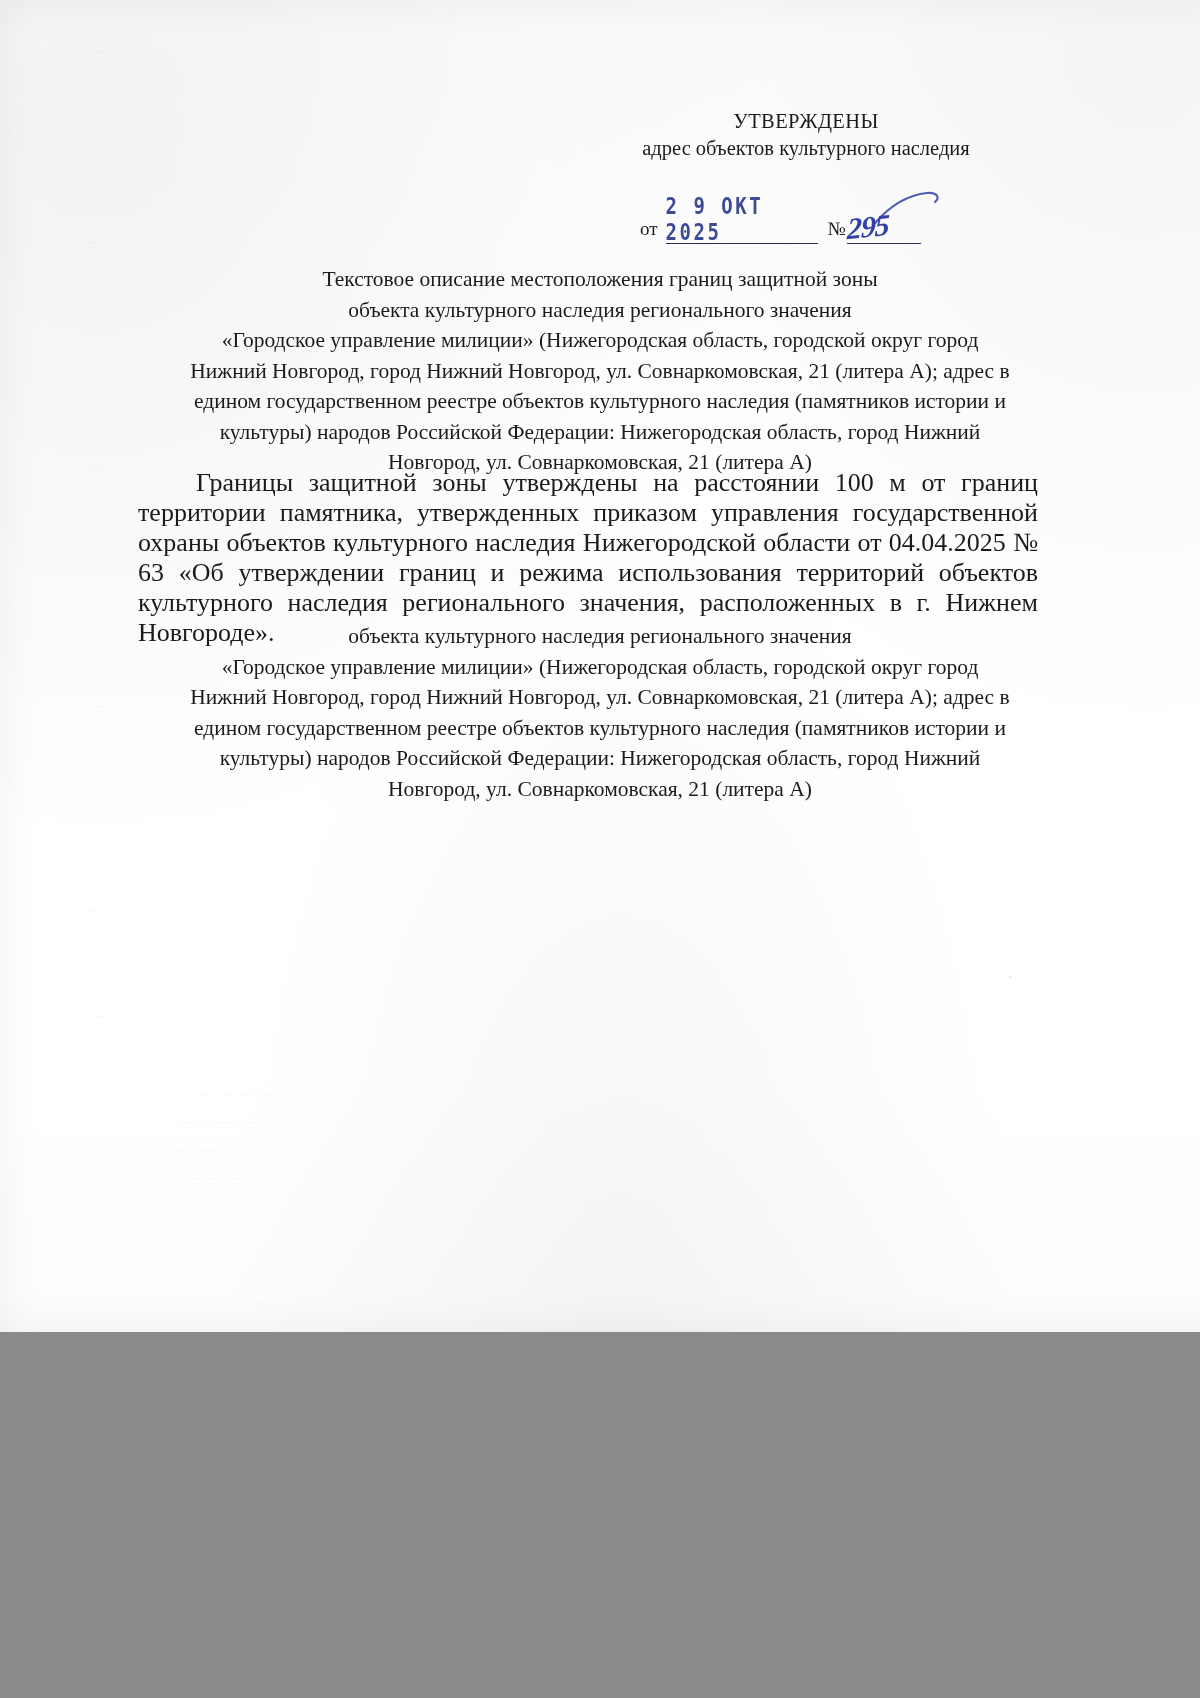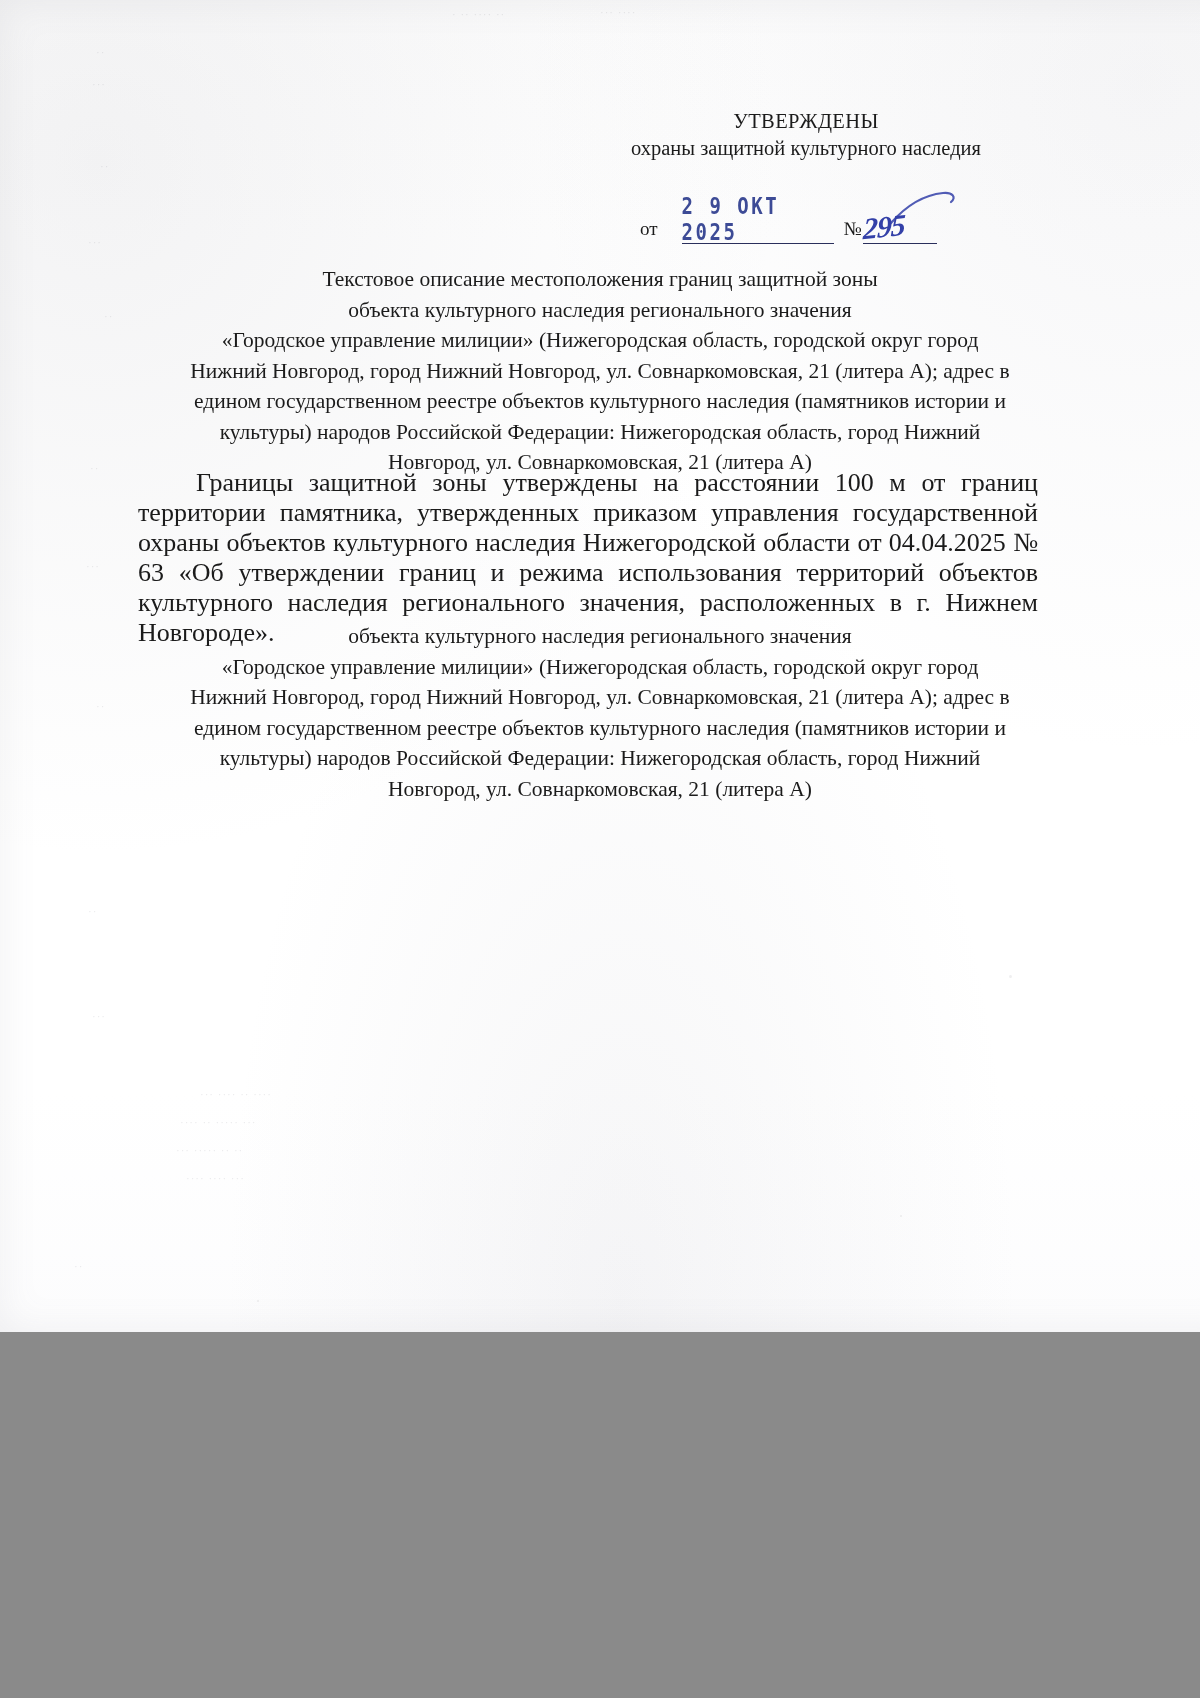--- a/index.html
+++ b/index.html
@@ -84,21 +84,21 @@
     left: 640px;
     top: 210px;
     width: 330px;
     height: 34px;
     display: flex;
     align-items: flex-end;
   }
   .stamp-ot {
     font-size: 19px;
     padding-bottom: 4px;
-    margin-right: 24px;
+    margin-right: 8px;
   }
   .stamp-date-wrap {
     position: relative;
     width: 152px;
     border-bottom: 1.6px solid #2a2f5c;
     text-align: left;
     padding-bottom: 2px;
   }
   .stamp-date {
     font-family: "DejaVu Sans Mono", monospace;
@@ -194,21 +194,21 @@
   <div class="ghost" style="left:88px; top:1402px;">··</div>
   <div class="ghost" style="left:78px; top:1560px;">···</div>
   <div class="speck" style="left:1009px; top:975px; width:3px; height:3px;"></div>
   <div class="speck" style="left:257px; top:1300px; width:2px; height:2px;"></div>
   <div class="speck" style="left:900px; top:1215px; width:2px; height:2px;"></div>
 
   <div class="content">
 
     <div class="approval">
       <div class="approval-title">УТВЕРЖДЕНЫ</div>
-      <div class="approval-line">охраны защитной культурного наследия</div>
+      <div class="approval-line">адрес объектов культурного наследия</div>
     </div>
 
     <div class="stamp-row">
       <span class="stamp-ot">от</span>
 
       <span class="stamp-date-wrap">
         <span class="stamp-date">2 9 ОКТ 2025</span>
       </span>
 
       <span class="stamp-no">№</span>

